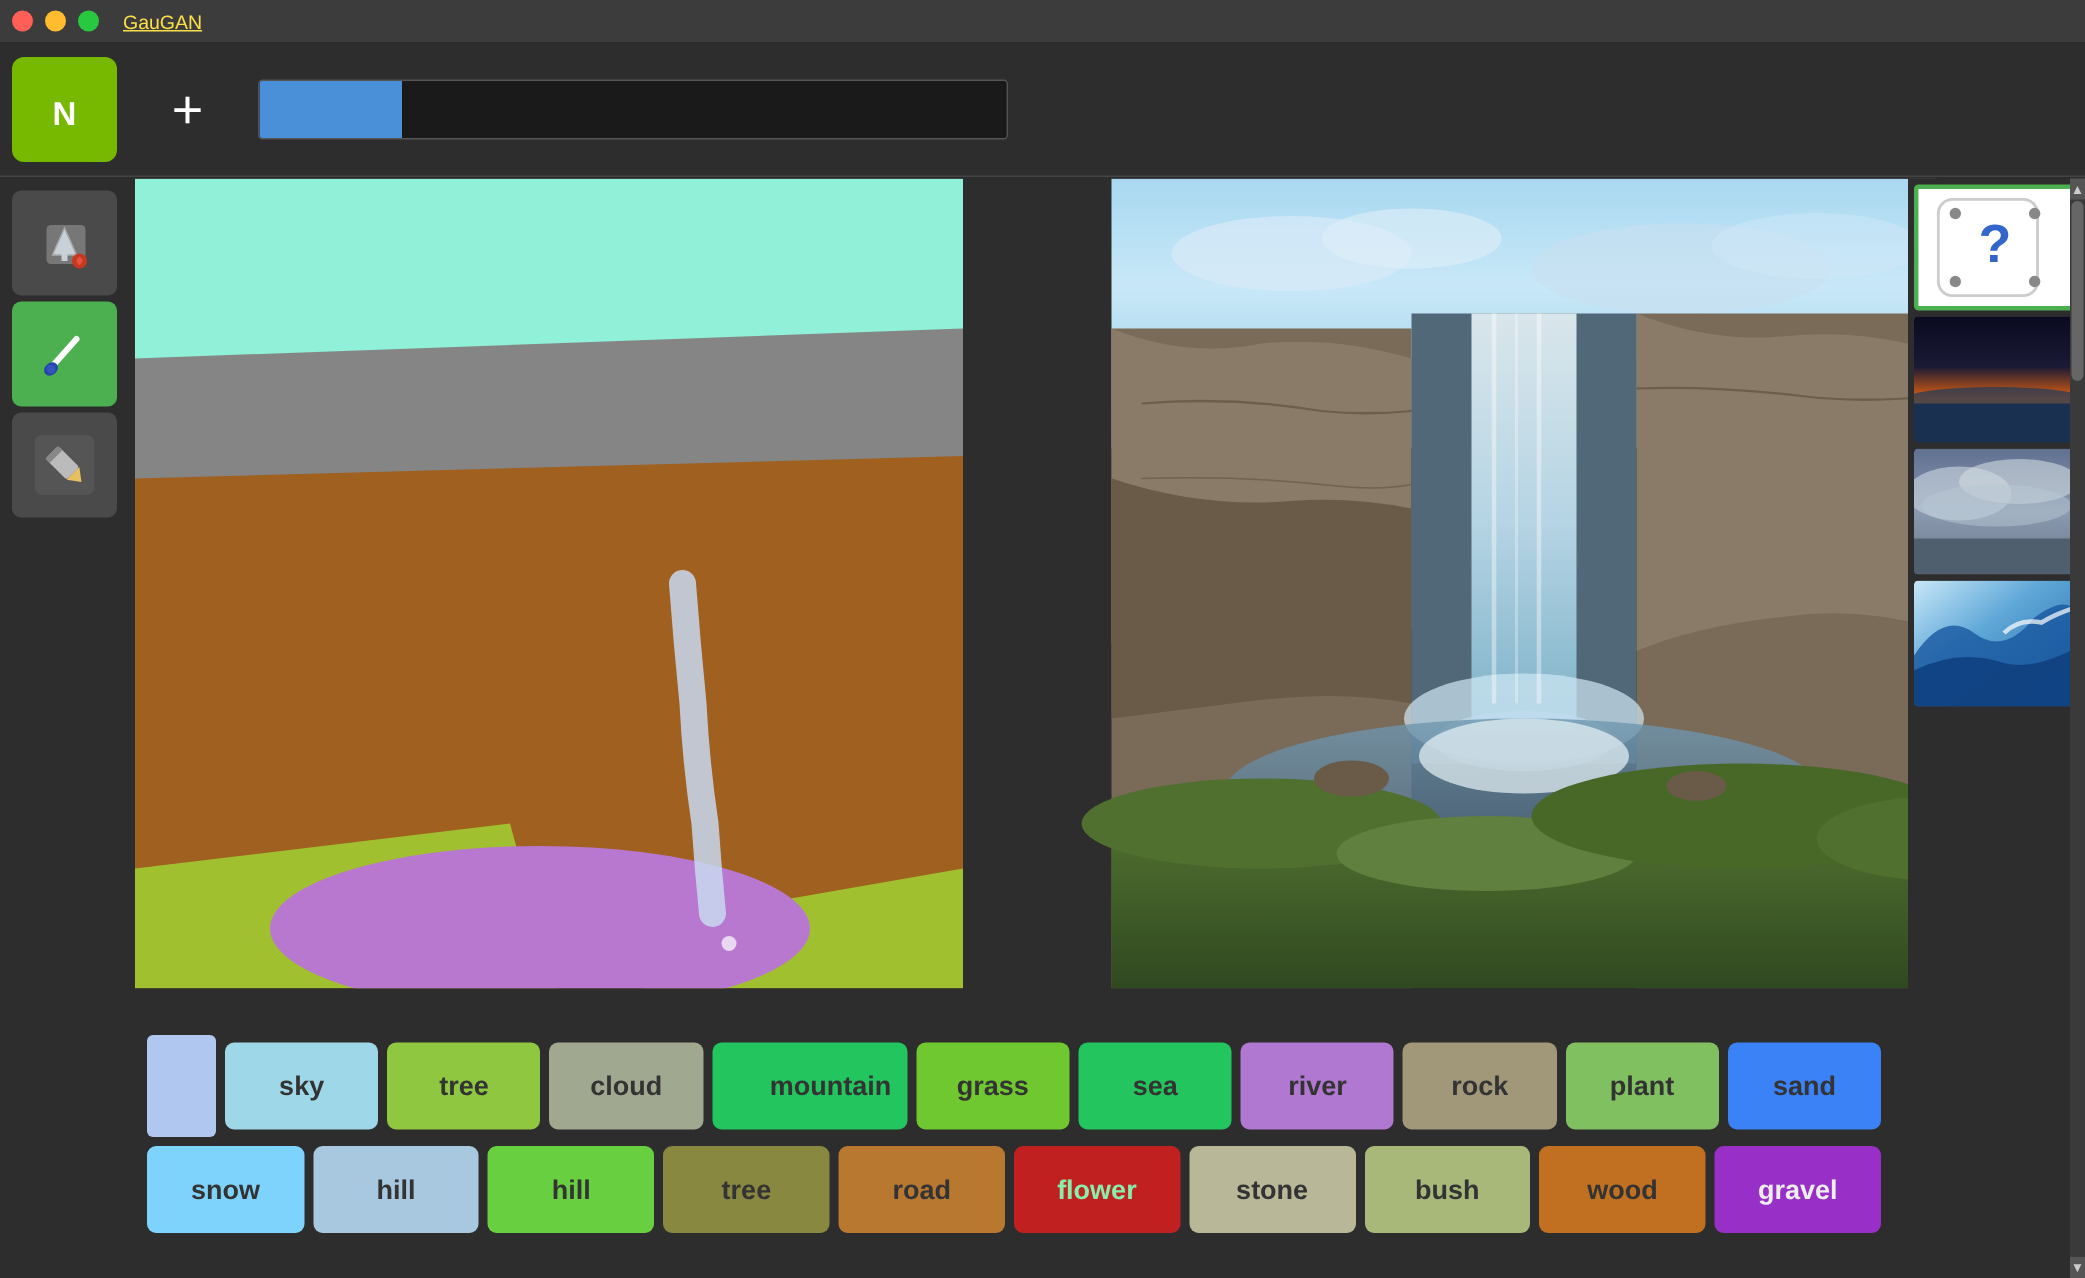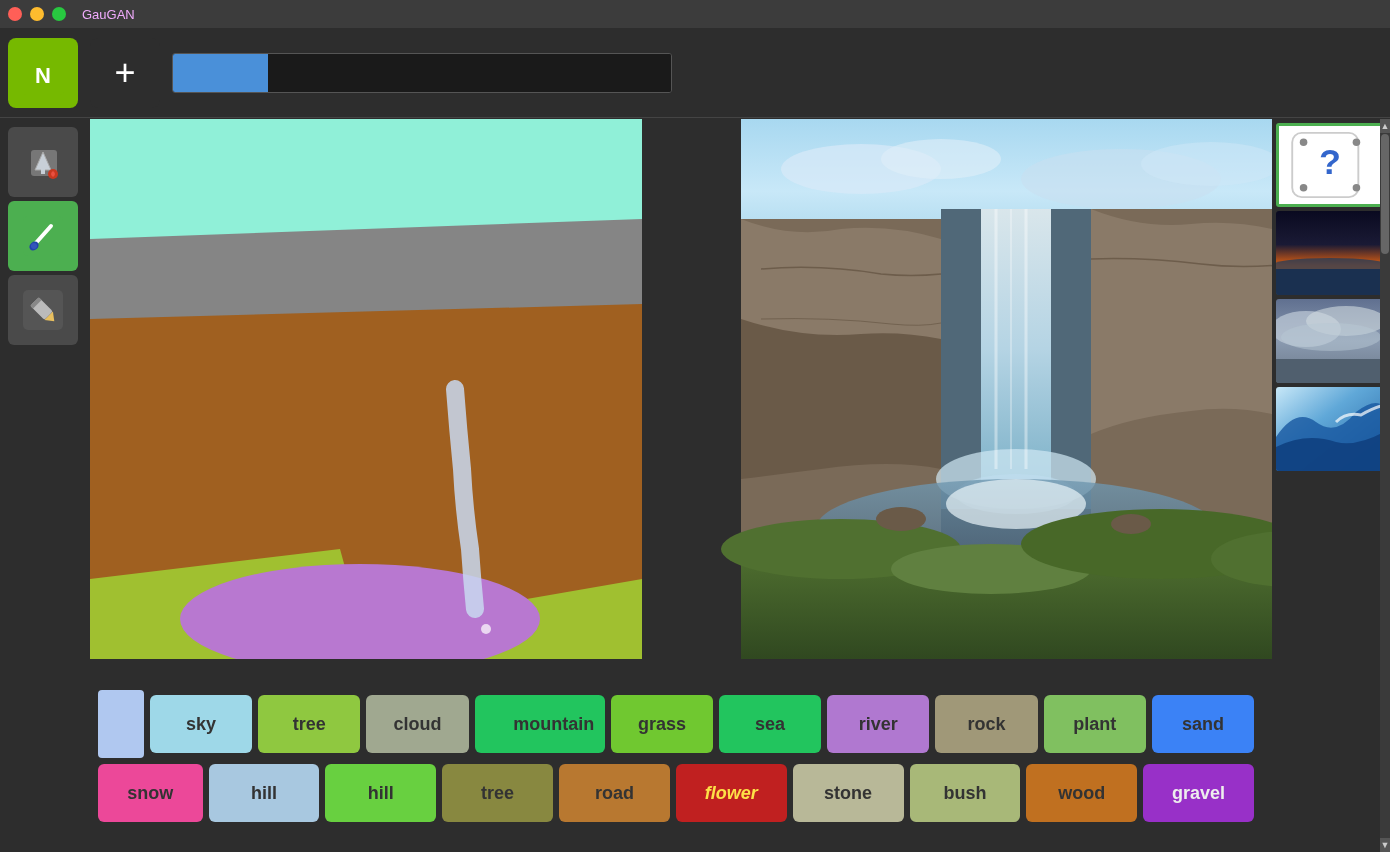--- a/index.html
+++ b/index.html
@@ -21,23 +21,24 @@
       padding: 0 8px;
       gap: 8px;
     }
     .traffic-light {
       width: 14px; height: 14px; border-radius: 50%; display: inline-block;
     }
     .tl-red { background: #ff5f57; }
     .tl-yellow { background: #febc2e; }
     .tl-green { background: #28c840; }
     #titlebar-text {
-      color: #f0abfc;
+      color: #fde047;
       font-size: 13px;
       margin-left: 8px;
+      text-decoration: underline;
     }
 
     
     #toolbar {
       height: 90px;
       background: #2d2d2d;
       display: flex;
       align-items: center;
       padding: 0 8px;
       gap: 12px;
@@ -473,24 +474,24 @@
     <div class="label-btn" style="background:#22c55e;padding-left:28px;">mountain</div>
     <div class="label-btn" style="background:#70c830;">grass</div>
     <div class="label-btn" style="background:#22c55e;">sea</div>
     <div class="label-btn" style="background:#b078d0;">river</div>
     <div class="label-btn" style="background:#a09878;">rock</div>
     <div class="label-btn" style="background:#80c060;">plant</div>
     <div class="label-btn" style="background:#3b82f6;">sand</div>
   </div>
 
   <div class="palette-row">
-    <div class="label-btn" style="background:#ec4899;flex:0 0 calc((100% - 6px) / 11 * 1 + 0px);">snow</div>
+    <div class="label-btn" style="background:#7dd3fc;flex:0 0 calc((100% - 6px) / 11 * 1 + 0px);">snow</div>
     <div class="label-btn" style="background:#a8c8e0;">hill</div>
     <div class="label-btn" style="background:#68d040;">hill</div>
     <div class="label-btn" style="background:#888840;">tree</div>
     <div class="label-btn" style="background:#b87830;">road</div>
-    <div class="label-btn" style="background:#c02020;color:#fde047;font-style:italic;">flower</div>
+    <div class="label-btn" style="background:#c02020;color:#86efac;">flower</div>
     <div class="label-btn" style="background:#b8b898;">stone</div>
     <div class="label-btn" style="background:#a8b878;">bush</div>
     <div class="label-btn" style="background:#c07020;">wood</div>
     <div class="label-btn" style="background:#9830c8;color:#eee;">gravel</div>
   </div>
 </div>
 
 </body></html>

